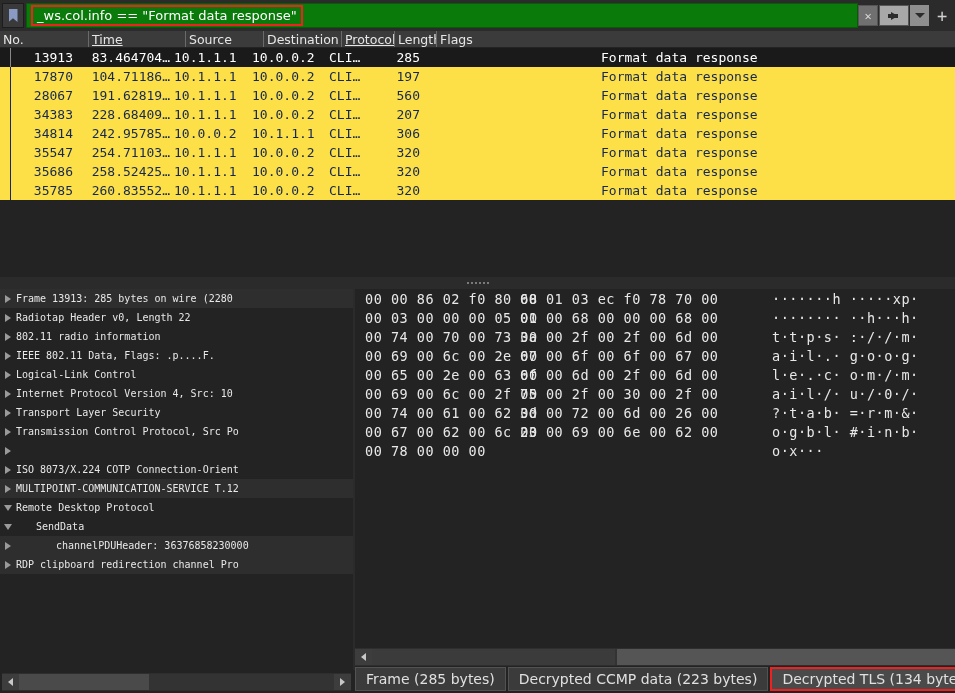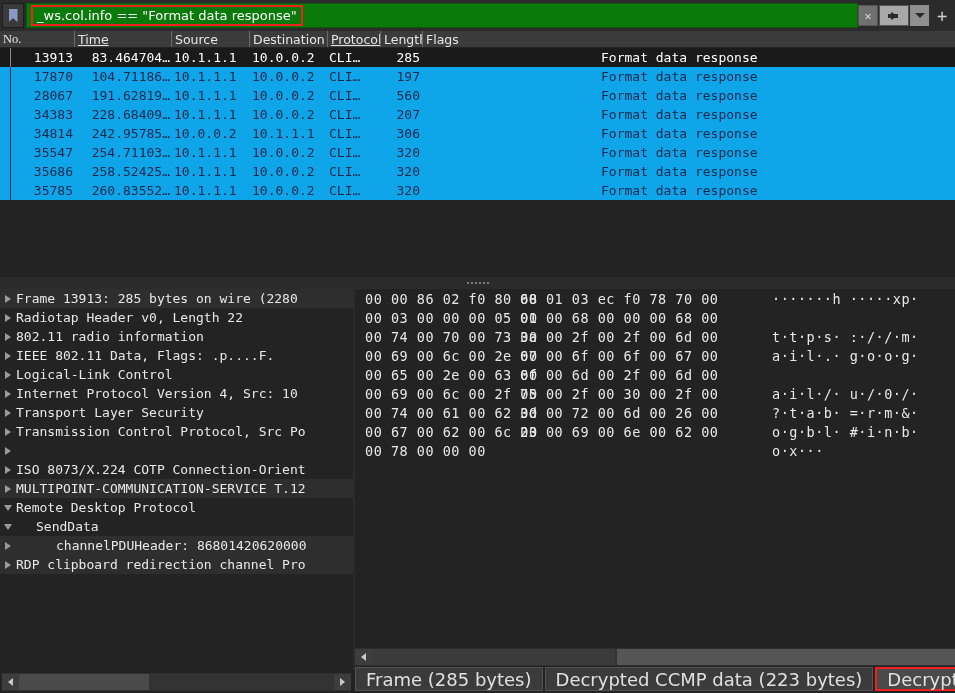--- a/index.html
+++ b/index.html
@@ -68,32 +68,32 @@
     position: absolute; left: 0; top: 31px; width: 955px; height: 246px;
     background: #232323; overflow: hidden;
   }
   .collist {
     display: flex; height: 17px; background: #3b3b3b;
     font-family: "DejaVu Sans", sans-serif; font-size: 12.5px; color: #e6e6e6;
     border-bottom: 1px solid #232323;
   }
   .collist .ch { border-right: 1px solid #6a6a6a; padding-left: 3px;
     display: flex; align-items: center; overflow: hidden; white-space: nowrap; }
-  .ch.c0 { width: 75px; font-family: Liberation Serif, serif; }
+  .ch.c0 { width: 89px; }
   .ch.c1 { width: 97px; text-decoration: underline; }
   .ch.c2 { width: 78px; }
   .ch.c3 { width: 78px; }
   .ch.c4 { width: 53px; text-decoration: underline; }
   .ch.c5 { width: 42px; }
   .ch.c6 { flex: 1; border-right: none; }
 
   .prow {
     display: flex; height: 19px; align-items: center;
     font-family: "DejaVu Sans Mono", monospace; font-size: 13px;
-    background: #0ea5e9; color: #16284e; white-space: nowrap;
+    background: #fde047; color: #16284e; white-space: nowrap;
   }
   .prow.selected { background: #1a1a1a; color: #ffffff; }
   .prow .gut { width: 10px; height: 19px; }
   .prow .vline { width: 1px; height: 19px; background: #16284e; }
   .prow.selected .vline { background: #888; }
   .cell { overflow: hidden; white-space: nowrap; }
   .cell.no    { width: 65px; text-align: right; padding-right: 3px; }
   .cell.time  { width: 96px; text-align: right; padding-right: 2px; }
   .cell.src   { width: 78px; padding-left: 2px; }
   .cell.dst   { width: 78px; padding-left: 2px; }
@@ -109,21 +109,21 @@
   .grip { display: flex; gap: 2px; }
   .grip i { width: 2px; height: 2px; background: #7a7a7a; display: block; }
 
   
   .detailpane {
     position: absolute; left: 0; top: 289px; width: 353px; height: 381px;
     background: #232323; overflow: hidden;
   }
   .tline {
     display: flex; align-items: center; height: 19px;
-    font-family: "DejaVu Sans Mono", monospace; font-size: 13px;
+    font-family: "DejaVu Sans Mono", monospace; font-size: 10px;
     color: #e8e8e8; white-space: nowrap;
   }
   .tline.hl { background: #2e2e2e; }
   .tri {
     width: 16px; flex: none; display: flex; align-items: center; justify-content: center;
   }
   .tri.closed::before {
     content: ""; width: 0; height: 0;
     border-top: 4px solid transparent; border-bottom: 4px solid transparent;
     border-left: 6px solid #9a9a9a;
@@ -169,21 +169,21 @@
   .hex-hscroll  { left: 355px; top: 648px; width: 600px; }
 
   
   .tabbar {
     position: absolute; left: 355px; top: 667px; width: 600px; height: 26px;
     display: flex; align-items: flex-start; background: #232323;
   }
   .tab {
     height: 24px; padding: 0 10px; margin-right: 2px;
     background: #3b3b3b; border: 1px solid #525252;
-    color: #e0e0e0; font-family: "DejaVu Sans", sans-serif; font-size: 18px;
+    color: #e0e0e0; font-family: "DejaVu Sans", sans-serif; font-size: 14px;
     display: flex; align-items: center; white-space: nowrap;
   }
   .tab.active { background: #4a4a4a; border: 2px solid #ef2020; }
 
   .vline-right {
     position: absolute; left: 353px; top: 289px; width: 2px; height: 381px;
     background: #2b2b2b;
   }
 </style>
 </head>
@@ -377,54 +377,56 @@
         <div class="tline">
           <span class="tri open"></span>
           <span class="tlabel ind0">Remote Desktop Protocol</span>
         </div>
         <div class="tline">
           <span class="tri open"></span>
           <span class="tlabel ind1">SendData</span>
         </div>
         <div class="tline hl">
           <span class="tri closed"></span>
-          <span class="tlabel ind2">channelPDUHeader: 86801420620000</span>
+          <span class="tlabel ind2">channelPDUHeader: 36376858230000</span>
         </div>
         <div class="tline hl">
           <span class="tri closed"></span>
           <span class="tlabel ind0">RDP clipboard redirection channel Pro</span>
         </div>
       </div>
   </div>
   <div class="vline-right"></div>
 
   <div class="hexpane">
     <div id="hex-rows">
         <div class="hexrow">
           <span class="hex-a">00 00 86 02 f0 80 68</span>
           <span class="hex-b">00 01 03 ec f0 78 70 00</span>
           <span class="hex-ascii">·······h  ·····xp·</span>
         </div>
         <div class="hexrow">
           <span class="hex-a">00 03 00 00 00 05 00</span>
           <span class="hex-b">01 00 68 00 00 00 68 00</span>
+          <span class="hex-ascii">········  ··h···h·</span>
         </div>
         <div class="hexrow">
           <span class="hex-a">00 74 00 70 00 73 00</span>
           <span class="hex-b">3a 00 2f 00 2f 00 6d 00</span>
           <span class="hex-ascii">t·t·p·s·  :·/·/·m·</span>
         </div>
         <div class="hexrow">
           <span class="hex-a">00 69 00 6c 00 2e 00</span>
           <span class="hex-b">67 00 6f 00 6f 00 67 00</span>
           <span class="hex-ascii">a·i·l·.·  g·o·o·g·</span>
         </div>
         <div class="hexrow">
           <span class="hex-a">00 65 00 2e 00 63 00</span>
           <span class="hex-b">6f 00 6d 00 2f 00 6d 00</span>
+          <span class="hex-ascii">l·e·.·c·  o·m·/·m·</span>
         </div>
         <div class="hexrow">
           <span class="hex-a">00 69 00 6c 00 2f 00</span>
           <span class="hex-b">75 00 2f 00 30 00 2f 00</span>
           <span class="hex-ascii">a·i·l·/·  u·/·0·/·</span>
         </div>
         <div class="hexrow">
           <span class="hex-a">00 74 00 61 00 62 00</span>
           <span class="hex-b">3d 00 72 00 6d 00 26 00</span>
           <span class="hex-ascii">?·t·a·b·  =·r·m·&amp;·</span>

